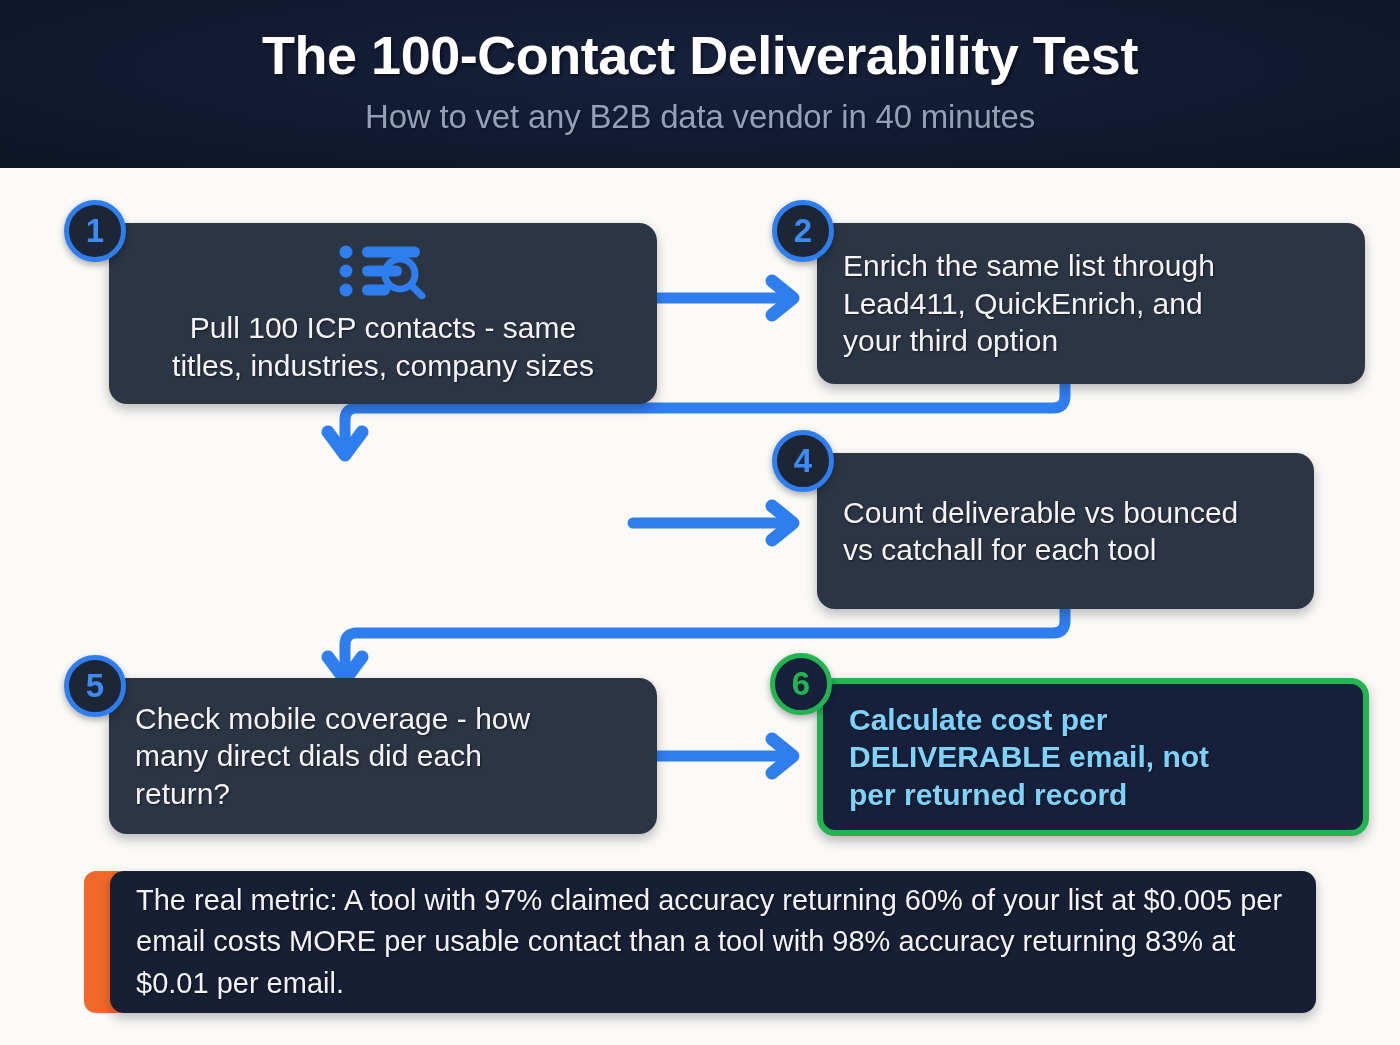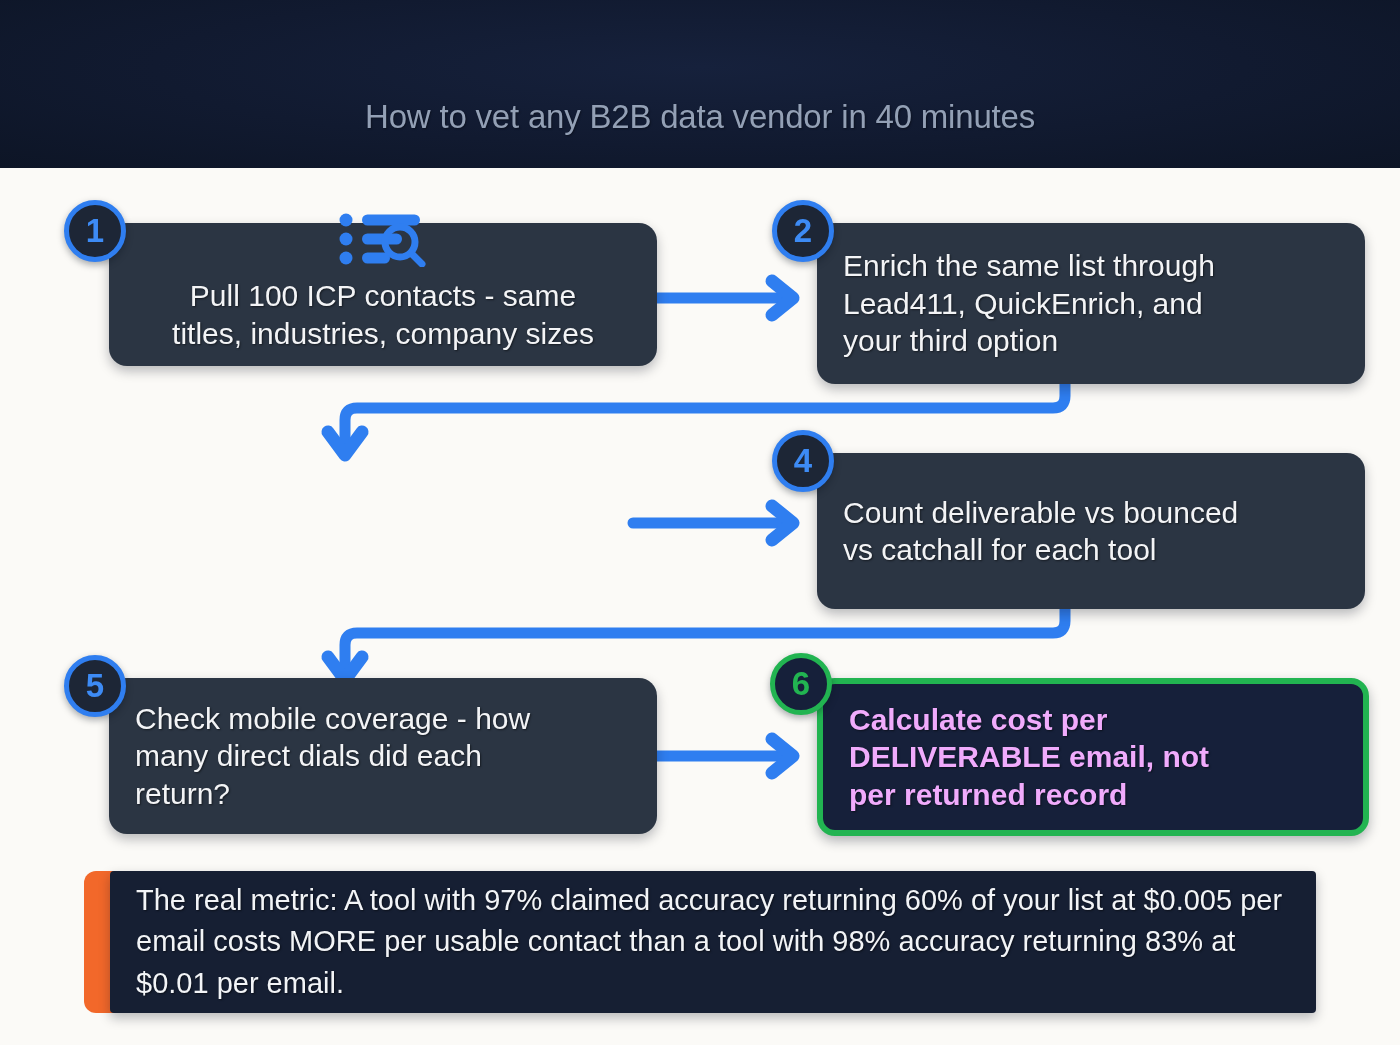--- a/index.html
+++ b/index.html
@@ -63,48 +63,49 @@
     font-size:33px;font-weight:bold;color:#3d8bf5;
     z-index:6;
     box-shadow:0 3px 7px rgba(10,16,30,.35);
   }
   
   .step.highlight .card{
     background:#16203a;
     border:6px solid #22b451;
     box-shadow:0 5px 12px rgba(10,16,30,.3);
   }
-  .step.highlight .card-text{font-weight:bold;color:#f0abfc;}
+  .step.highlight .card-text{font-weight:bold;color:#7dd3fc;}
   .step.highlight .badge{
     border-color:#22b451;color:#22b451;background:#16203a;
   }
 
   
   .footer{position:absolute;left:84px;top:871px;width:1232px;height:142px;}
   .footer-accent{
     position:absolute;left:0;top:0;width:46px;height:142px;
     background:#f2682a;border-radius:12px;
   }
   .footer-box{
     position:absolute;left:26px;top:0;width:1206px;height:142px;
-    background:#161f33;border-radius:4px;
+    background:#161f33;border-radius:14px;
     box-shadow:0 5px 12px rgba(10,16,30,.28);
     box-sizing:border-box;
     display:flex;align-items:center;
   }
   .footer-text{
     color:#f2f4f7;font-size:29px;line-height:1.42;
     padding:0 28px 0 26px;
     text-shadow:1px 1px 2px rgba(0,0,0,.5);
   }
 </style>
 </head>
 <body>
 
 <div class="header">
+  <div class="header-title">The 100-Contact Deliverability Test</div>
   <div class="header-sub">How to vet any B2B data vendor in 40 minutes</div>
 </div>
 
 <div class="canvas">
 
   <svg class="arrow-layer" viewBox="0 0 1400 877">
     <defs>
       <style>
         .conn{fill:none;stroke:#2f7ef0;stroke-width:11;stroke-linecap:round;stroke-linejoin:round;}
         .head{fill:none;stroke:#2f7ef0;stroke-width:13;stroke-linecap:round;stroke-linejoin:round;}
@@ -131,21 +132,21 @@
       <path class="head" d="M328 489 L 345 512 L 362 489"></path>
     </g>
 
     <g>
       <path class="conn" d="M633 588 H 778"></path>
       <path class="head" d="M772 571 L 793 588 L 772 605"></path>
     </g>
   </svg>
 
   <div class="step" style="left:85px;top:55px;width:548px;height:143px;">
-    <div class="card centered" style="width:548px;height:143px;padding:14px 8px;justify-content:flex-end;">
+    <div class="card centered" style="width:548px;height:181px;padding:14px 8px;">
       <div class="icon-wrap">
         <svg width="92" height="56" viewBox="0 0 92 56" aria-hidden="true">
           <g fill="#2f7ef0">
             <circle cx="9" cy="9" r="6.5"></circle>
             <circle cx="9" cy="28" r="6.5"></circle>
             <circle cx="9" cy="47" r="6.5"></circle>
             <rect x="25" y="3.5" width="58" height="11" rx="5.5"></rect>
             <rect x="25" y="22.5" width="40" height="11" rx="5.5"></rect>
             <rect x="25" y="41.5" width="28" height="11" rx="5.5"></rect>
           </g>
@@ -165,21 +166,21 @@
     <div class="card" style="width:548px;height:161px;">
       <div class="card-text">Enrich the same list through
 Lead411, QuickEnrich, and
 your third option</div>
     </div>
     <div class="badge" style="left:-21px;top:-23px;">2</div>
   </div>
 
 
   <div class="step" style="left:793px;top:285px;width:548px;height:156px;">
-    <div class="card" style="width:548px;height:156px;">
+    <div class="card" style="width:497px;height:156px;">
       <div class="card-text">Count deliverable vs bounced
 vs catchall for each tool</div>
     </div>
     <div class="badge" style="left:-21px;top:-23px;">4</div>
   </div>
 
   <div class="step" style="left:85px;top:510px;width:484px;height:156px;">
     <div class="card" style="width:548px;height:156px;">
       <div class="card-text">Check mobile coverage - how
 many direct dials did each

